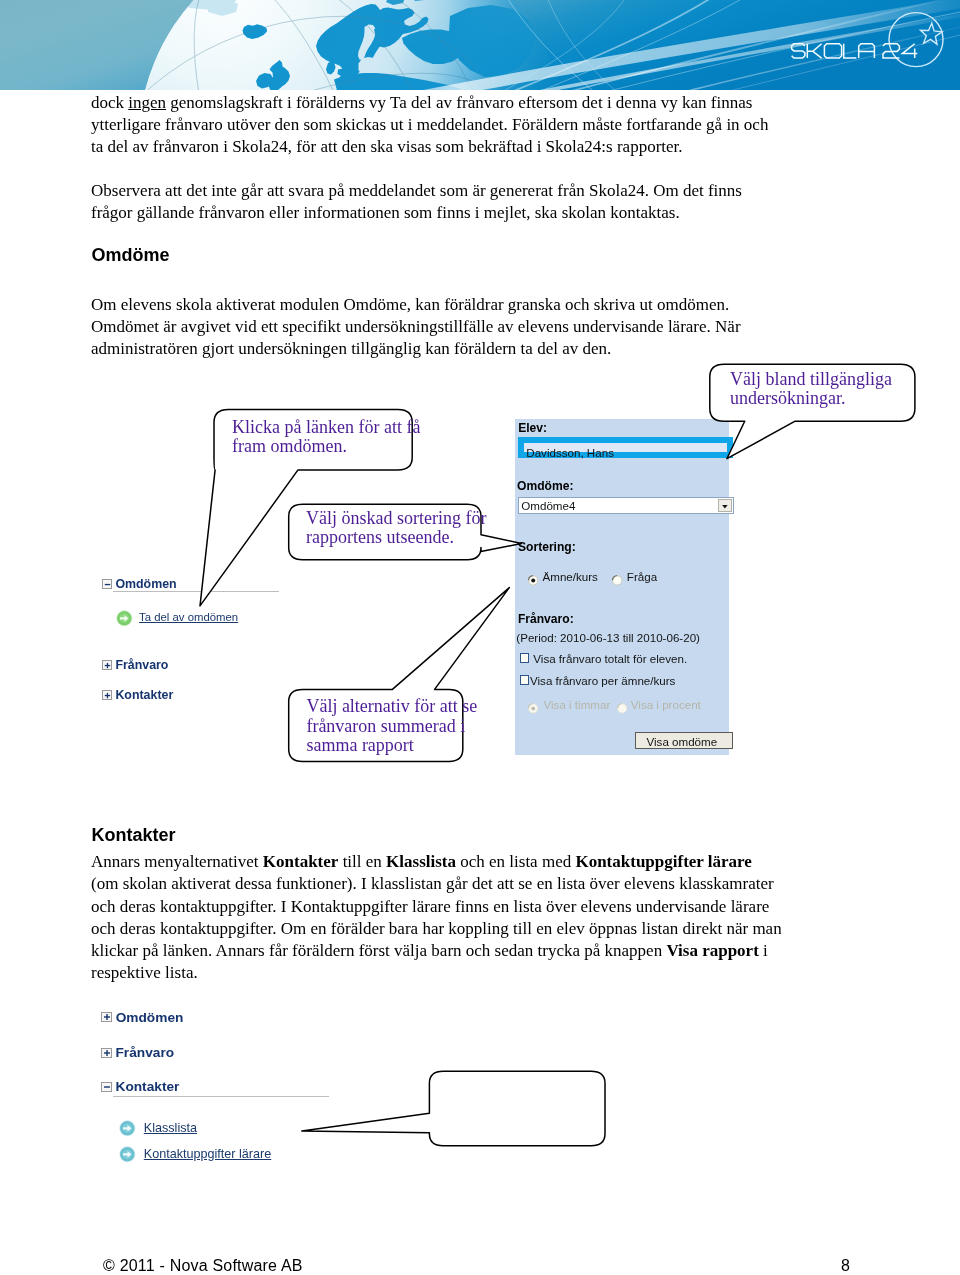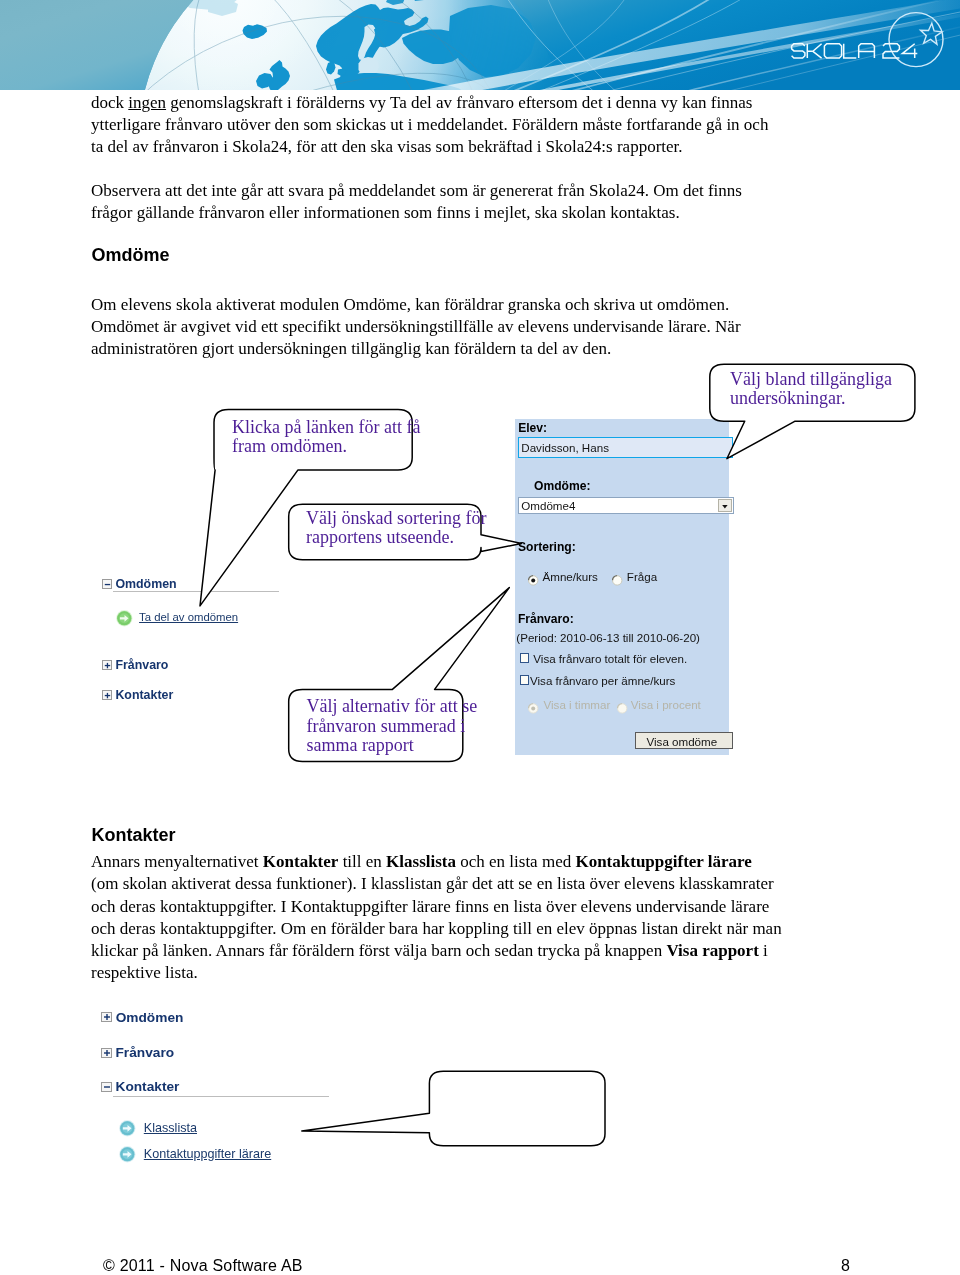--- a/index.html
+++ b/index.html
@@ -13,21 +13,21 @@
   .txt .ln{display:block;height:22.1px;}
   .h2{position:absolute;font-family:"Liberation Sans",sans-serif;font-weight:bold;font-size:18px;color:#000;line-height:20px;}
   .ul{text-decoration:underline;}
   .callout{position:absolute;}
   .callout svg{display:block;position:absolute;left:0;top:0;}
   .cotext{position:absolute;font-family:Liberation Serif, serif;font-size:18px;line-height:19.6px;color:#4c1d95;white-space:nowrap;}
   .cotext .ln{display:block;height:19.6px;}
   .formpanel{position:absolute;background:#c6d9ef;}
   .flabel{position:absolute;font-family:"Liberation Sans",sans-serif;font-weight:bold;font-size:12.1px;color:#000;white-space:nowrap;}
   .ftext{position:absolute;font-family:"Liberation Sans",sans-serif;font-size:11.6px;color:#141414;white-space:nowrap;}
-  .finput{position:absolute;border:1px solid #0ea5e9;background:#dfe8f6;box-sizing:border-box;}
+  .finput{position:absolute;border:6px solid #0ea5e9;background:#dfe8f6;box-sizing:border-box;}
   .fselect{position:absolute;border:1px solid #8da5c0;background:#ffffff;box-sizing:border-box;}
   .fbtn{position:absolute;border:1px solid #5a5a5a;background:#eceae1;box-sizing:border-box;}
   .tnode{position:absolute;font-family:"Liberation Sans",sans-serif;font-weight:bold;font-size:12.4px;color:#16356e;white-space:nowrap;}
   .tlink{position:absolute;font-family:"Liberation Sans",sans-serif;font-size:11.3px;color:#1b3a6b;text-decoration:underline;white-space:nowrap;}
   .tbox{position:absolute;width:10px;height:10px;border:1px solid #9a9a9a;background:#f6f6f6;box-sizing:border-box;}
   .trule{position:absolute;height:1px;background:#bdbdbd;}
   .footer{position:absolute;font-family:"Liberation Sans",sans-serif;font-size:16px;color:#000;line-height:20px;letter-spacing:0.2px;}
 </style>
 </head>
 <body>
@@ -190,21 +190,21 @@
     <span class="ln"><span>och deras kontaktuppgifter. Om en förälder bara har koppling till en elev öppnas listan direkt när man</span></span>
     <span class="ln"><span>klickar på länken. Annars får föräldern först välja barn och sedan trycka på knappen </span><span style="font-weight: bold;">Visa rapport</span><span> i</span></span>
     <span class="ln"><span>respektive lista.</span></span>
   </div>
 
  <div class="formpanel" style="left:515.0px;top:382.0px;width:214px;height:335.5px;margin-top:37px;">
   <div class="flabel" style="left:3.2px;top:1.7px;">Elev:</div>
   <div class="finput" style="left:2.8px;top:18.0px;width:215px;height:20.5px;">
    <span class="ftext" style="left:2.5px;top:3.0px;">Davidsson, Hans</span>
   </div>
-  <div class="flabel" style="left:19px;top:59.8px;">Omdöme:</div>
+  <div class="flabel" style="left:2px;top:59.8px;">Omdöme:</div>
   <div class="fselect" style="left:2.8px;top:77.5px;width:216.5px;height:17.3px;">
    <span class="ftext" style="left:2.5px;top:1.5px;">Omdöme4</span>
    <span style="position:absolute;right:1.2px;top:1.2px;width:14px;height:13.2px;background:#efeee8;border:1px solid #b4b2a6;box-sizing:border-box;">
      <svg width="12" height="11" viewBox="0 0 12 11" style="position:absolute;left:0;top:0.8px;">
           <path d="M3.2 5.0 L8.6 5.0 L5.9 8.4 Z" fill="#141414"></path>
         </svg>
    </span>
   </div>
   <div class="flabel" style="left:3.0px;top:121.2px;">Sortering:</div>
   <span style="position:absolute;left:13.1px;top:152.6px;width:10.5px;height:10.5px;">

